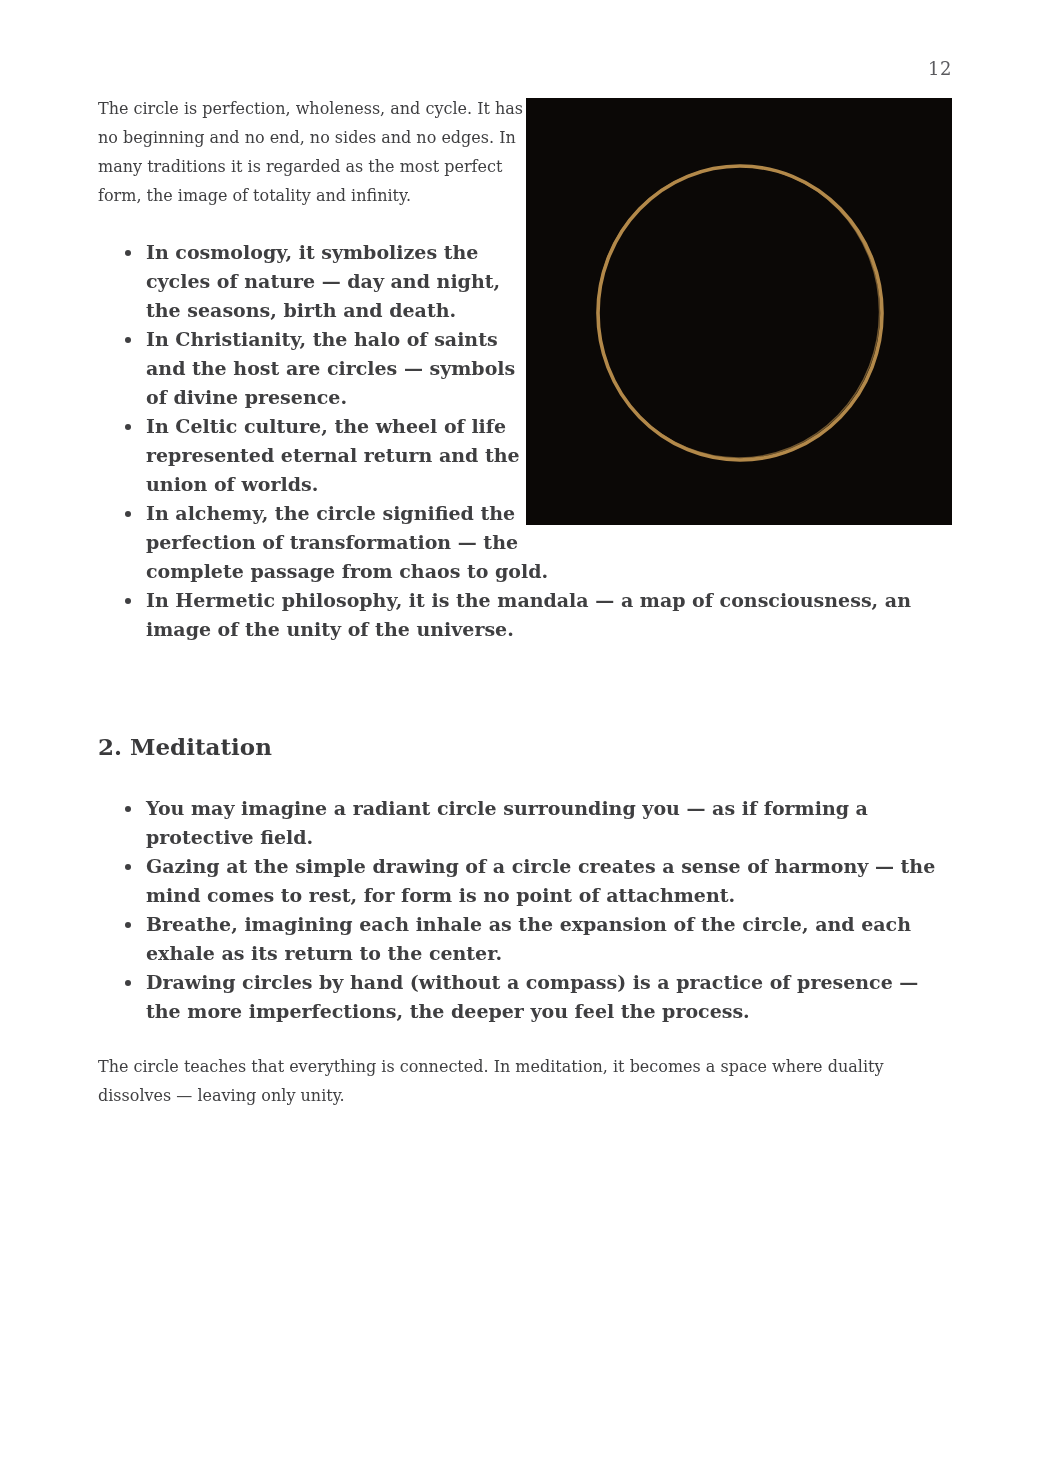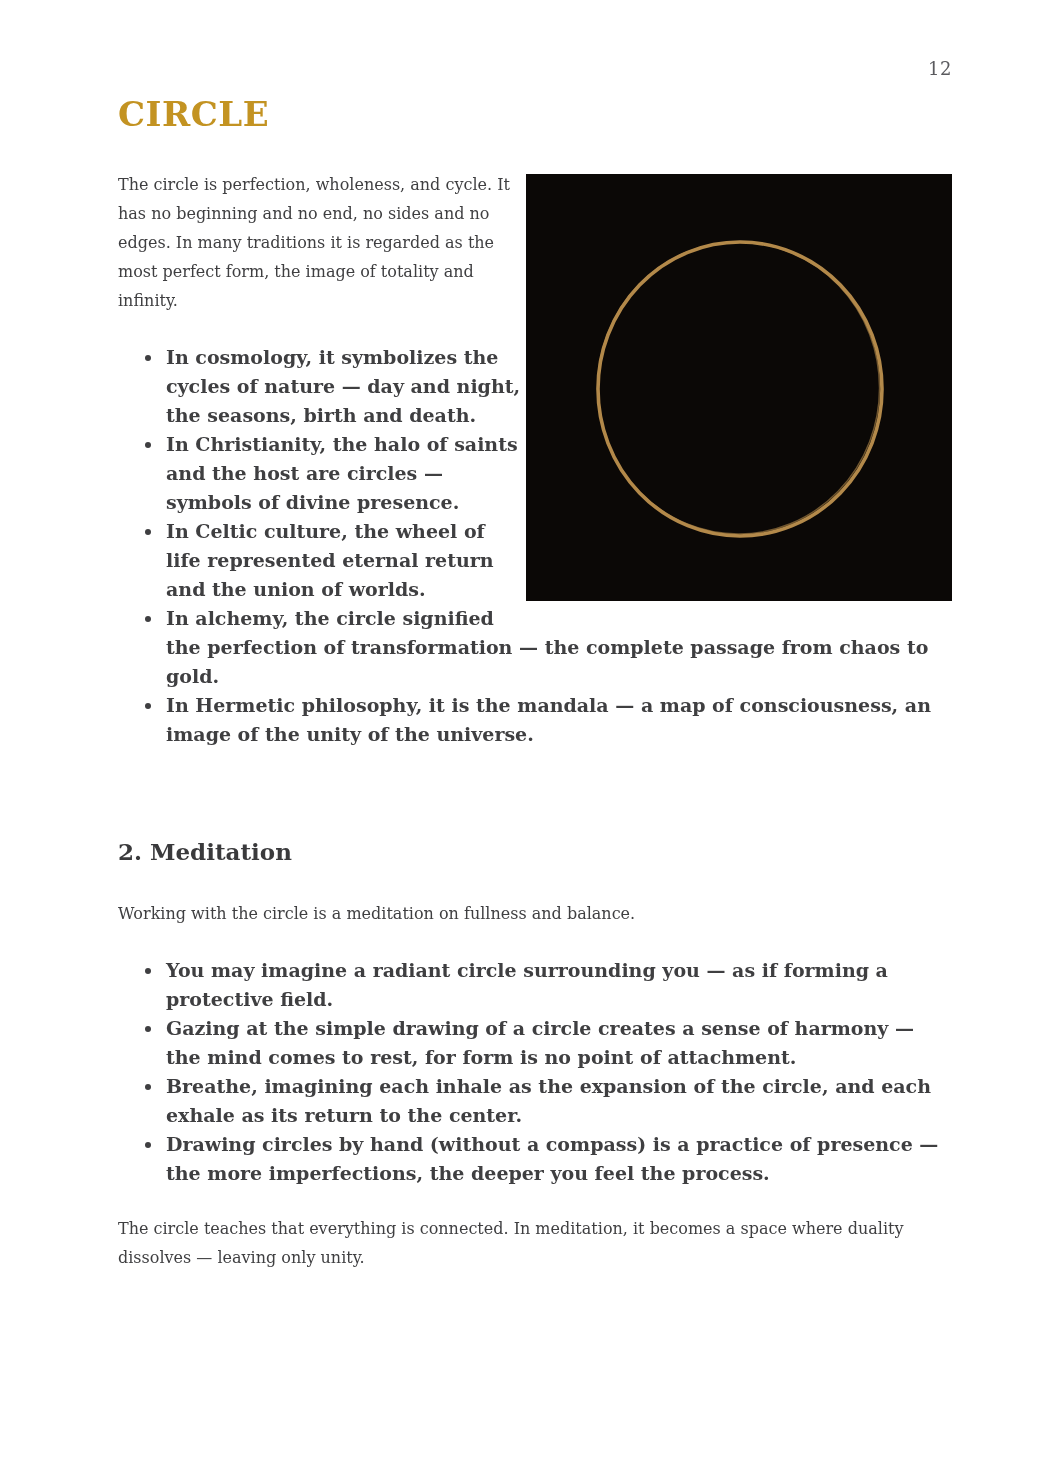--- a/index.html
+++ b/index.html
@@ -10,21 +10,20 @@
     background: #ffffff;
     font-family: "DejaVu Serif", "Liberation Serif", serif;
     color: #3f3f41;
   }
   .page {
     position: relative;
     width: 1050px;
     height: 1484px;
     background: #ffffff;
     overflow: hidden;
-    padding-left: 20px;
   }
   .page-number {
     position: absolute;
     top: 58px;
     right: 98px;
     font-size: 18px;
     color: #5a5a5e;
     letter-spacing: 0.5px;
   }
   .content {
@@ -73,21 +72,20 @@
   .section-meditation { margin-top: 62px; }
   .clearfix::after { content: ""; display: block; clear: both; }
 </style>
 </head>
 <body>
 
 <div class="page">
   <div class="page-number">12</div>
 
   <div class="content">
-    <h1 class="doc-title">CIRCLE</h1>
 
     <section class="section-symbolism clearfix">
       <figure class="circle-figure" style="margin-block:4px 20px; margin-inline:0;">
         <svg width="426" height="427" viewBox="0 0 426 427" xmlns="http://www.w3.org/2000/svg">
           <rect x="0" y="0" width="426" height="427" fill="#0b0806"></rect>
           <ellipse cx="214" cy="215" rx="142" ry="147" fill="none" stroke-width="3.6" stroke="#b3894a"></ellipse>
           <ellipse cx="212.5" cy="214" rx="141" ry="146" fill="none" stroke-width="1.4" opacity="0.6" stroke="#b3894a"></ellipse>
         </svg>
       </figure>
 
@@ -96,21 +94,20 @@
         <li>In cosmology, it symbolizes the cycles of nature — day and night, the seasons, birth and death.</li>
         <li>In Christianity, the halo of saints and the host are circles — symbols of divine presence.</li>
         <li>In Celtic culture, the wheel of life represented eternal return and the union of worlds.</li>
         <li>In alchemy, the circle signified the perfection of transformation — the complete passage from chaos to gold.</li>
         <li>In Hermetic philosophy, it is the mandala — a map of consciousness, an image of the unity of the universe.</li>
       </ul>
     </section>
 
     <section class="section-meditation">
       <h2 class="section-heading">2. Meditation</h2>
-      <p class="body-text">Working with the circle is a meditation on fullness and balance.</p>
       <ul class="bullet-list">
         <li>You may imagine a radiant circle surrounding you — as if forming a protective field.</li>
         <li>Gazing at the simple drawing of a circle creates a sense of harmony — the mind comes to rest, for form is no point of attachment.</li>
         <li>Breathe, imagining each inhale as the expansion of the circle, and each exhale as its return to the center.</li>
         <li>Drawing circles by hand (without a compass) is a practice of presence — the more imperfections, the deeper you feel the process.</li>
       </ul>
       <p class="body-text">The circle teaches that everything is connected. In meditation, it becomes a space where duality dissolves — leaving only unity.</p>
     </section>
   </div>
 </div>

